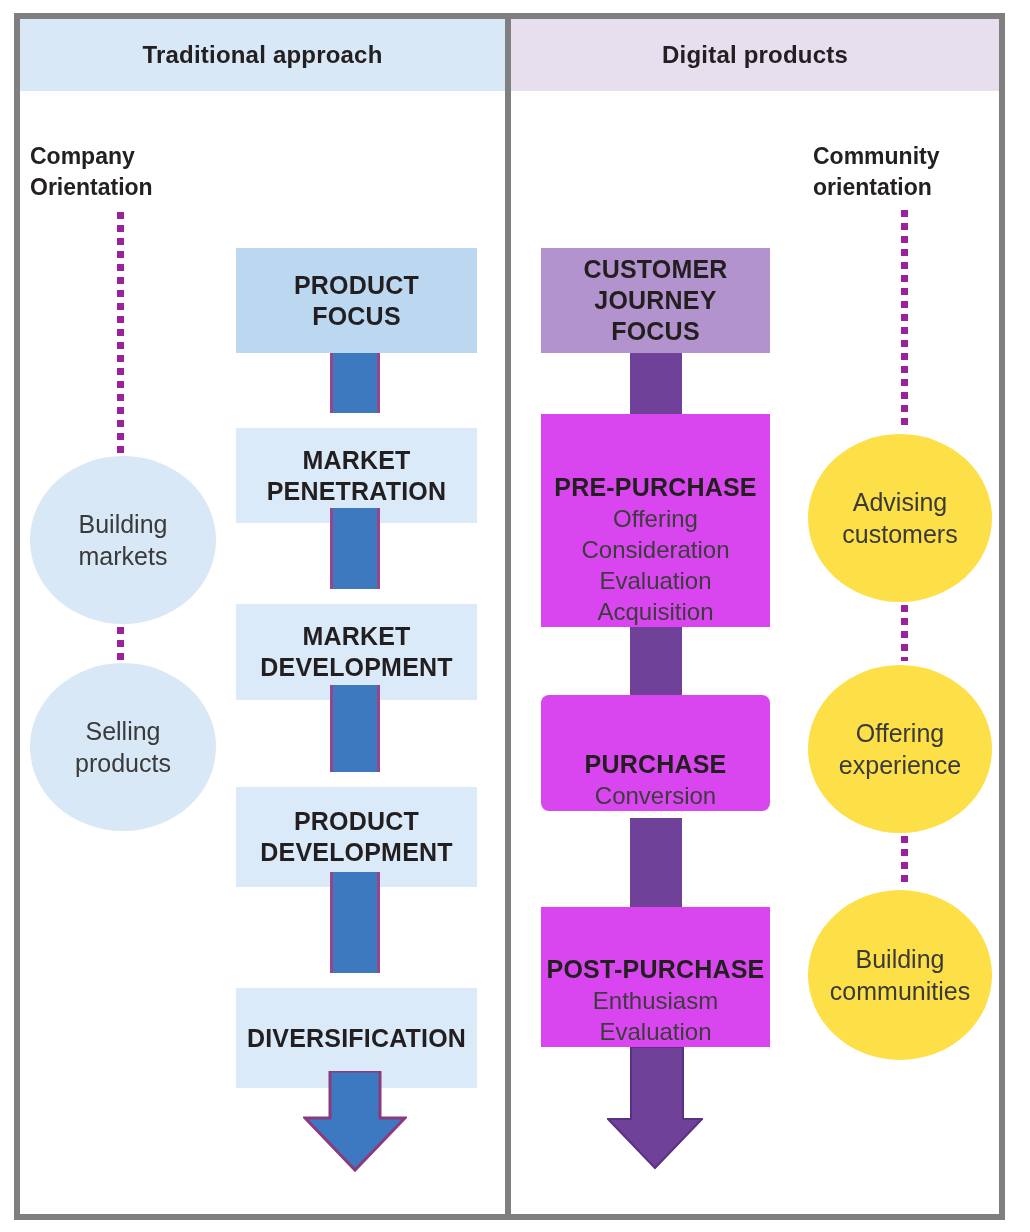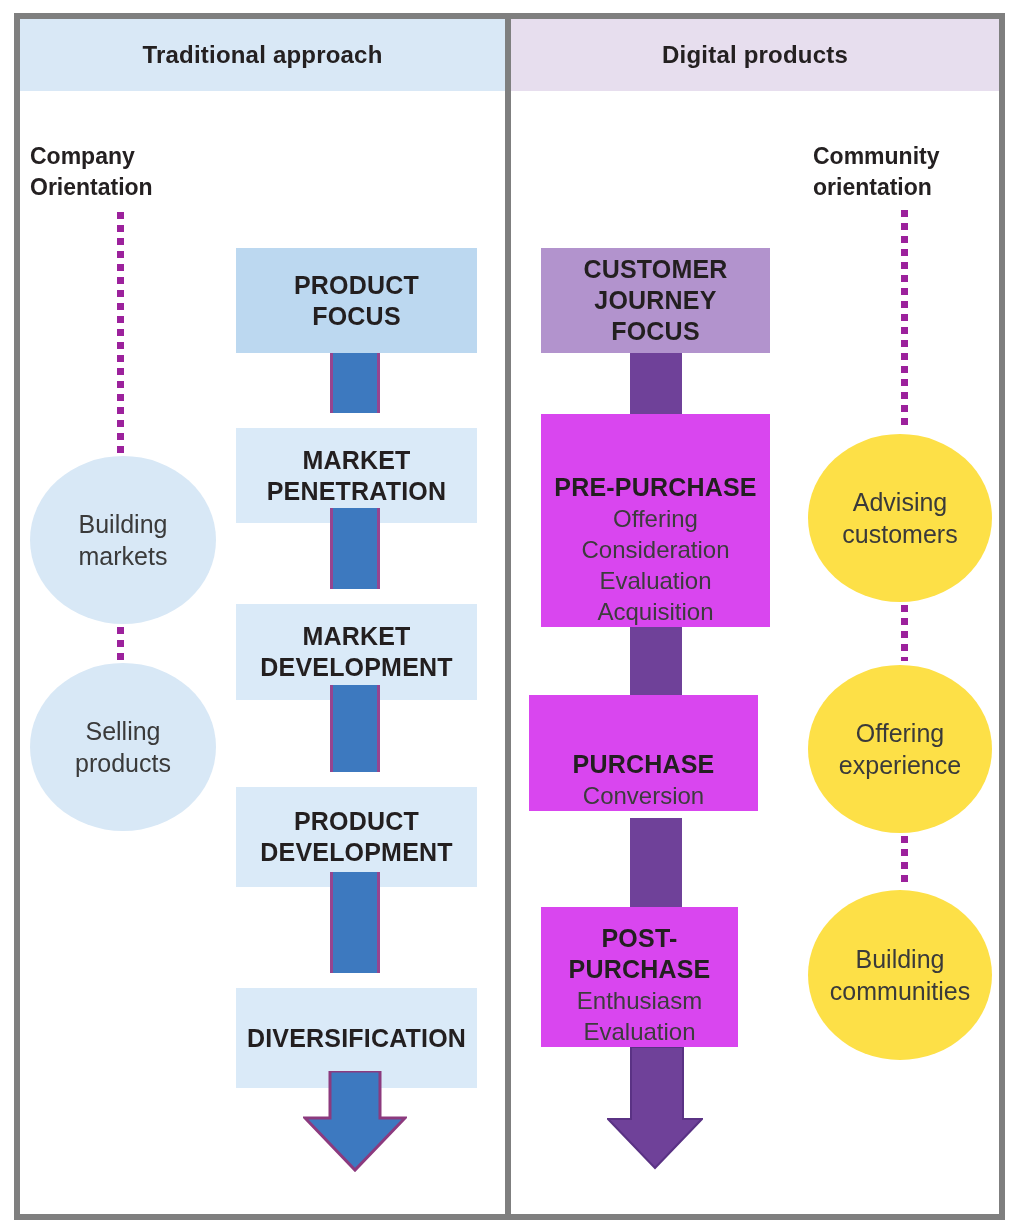--- a/index.html
+++ b/index.html
@@ -162,28 +162,28 @@
     <div class="abs flow-box box-lite-purple" style="left:541px;top:414px;width:229px;height:213px;">
       <div class="title">PRE-PURCHASE</div>
       <div class="sub">Offering</div>
       <div class="sub">Consideration</div>
       <div class="sub">Evaluation</div>
       <div class="sub">Acquisition</div>
     </div>
 
     <div class="abs conn-purple" style="left:630px;top:627px;height:68px;"></div>
 
-    <div class="abs flow-box box-lite-purple" style="left:529px;top:695px;width:229px;height:116px;">
+    <div class="abs flow-box box-lite-purple" style="left:541px;top:695px;width:229px;height:116px;border-radius:8px;">
       <div class="title">PURCHASE</div>
       <div class="sub">Conversion</div>
     </div>
 
     <div class="abs conn-purple" style="left:630px;top:818px;height:89px;"></div>
 
-    <div class="abs flow-box box-lite-purple" style="left:541px;top:907px;width:197px;height:140px;">
+    <div class="abs flow-box box-lite-purple" style="left:541px;top:907px;width:229px;height:140px;">
       <div class="title">POST-PURCHASE</div>
       <div class="sub">Enthusiasm</div>
       <div class="sub">Evaluation</div>
     </div>
 
     <svg class="abs" style="left:607px;top:1047px;" width="96" height="123" viewBox="0 0 96 123">
       <polygon points="24,0 76,0 76,72 95,72 48,121 1,72 24,72" fill="#6f4199" stroke="#5a3284" stroke-width="2" stroke-linejoin="miter"></polygon>
     </svg>
   </div>
 

